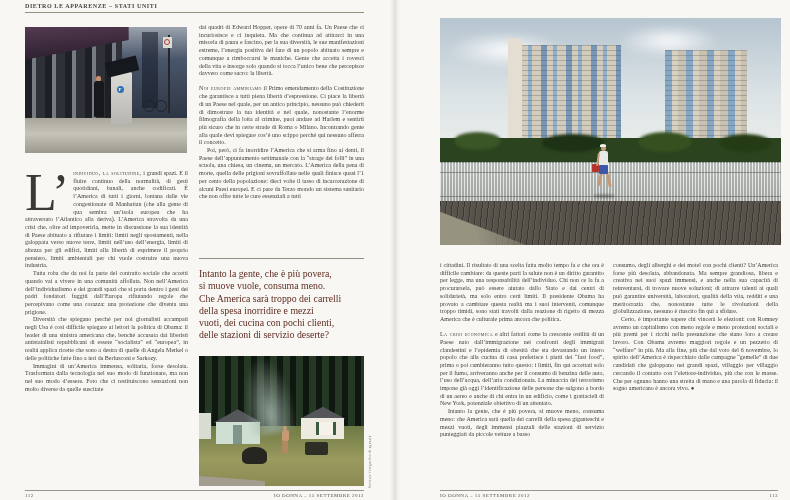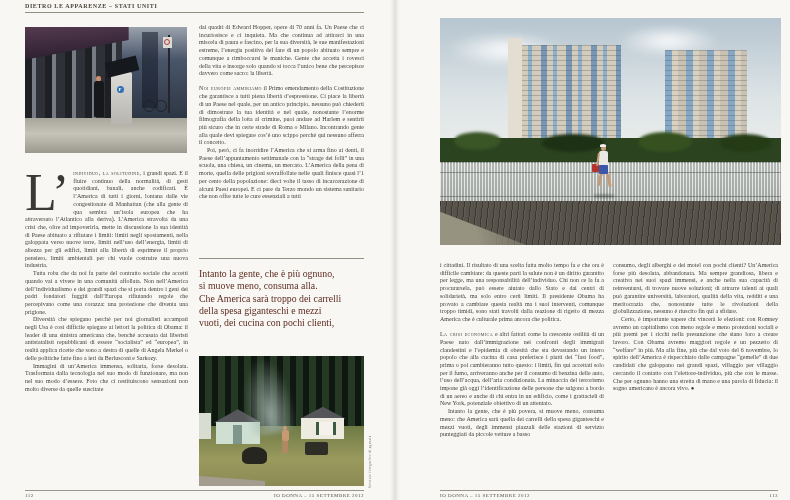--- a/index.html
+++ b/index.html
@@ -140,25 +140,26 @@
 
   <div class="abs bodycol" style="left:25px;top:170px;width:163px;height:262px;">
     <p><span class="dropcap">L’</span><span class="sc">individuo, la solitudine,</span><span> i grandi spazi. E il fluire continuo della normalità, di gesti quotidiani, banali, anche codificati. È l’America di tutti i giorni, lontana dalle vie congestionate di Manhattan (che alla gente di qua sembra un’isola europea che ha attraversato l’Atlantico alla deriva). L’America stravolta da una crisi che, oltre ad impoverirla, mette in discussione la sua identità di Paese abituato a rifiutare i limiti: limiti negli spostamenti, nella galoppata verso nuove terre, limiti nell’uso dell’energia, limiti di altezza per gli edifici, limiti alla libertà di esprimere il proprio pensiero, limiti ambientali per chi vuole costruire una nuova industria.</span></p>
     <p class="indent">Tutta roba che da noi fa parte del contratto sociale che accetti quando vai a vivere in una comunità affollata. Non nell’America dell’individualismo e dei grandi spazi che si porta dentro i geni dei padri fondatori fuggiti dall’Europa rifiutando regole che percepivano come una corazza: una protezione che diventa una prigione.</p>
     <p class="indent">Diversità che spiegano perché per noi giornalisti accampati negli Usa è così difficile spiegare ai lettori la politica di Obama: il leader di una sinistra americana che, benché accusata dai liberisti antistatalisti repubblicani di essere “socialista” ed “europea”, in realtà applica ricette che sono a destra di quelle di Angela Merkel o delle politiche fatte fino a ieri da Berlusconi e Sarkozy.</p>
     <p class="indent">Immagini di un’America immensa, solitaria, forse desolata. Trasformata dalla tecnologia nel suo modo di funzionare, ma non nel suo modo d’essere. Foto che ci restituiscono sensazioni non molto diverse da quelle suscitate</p>
   </div>
 
   <div class="abs rule" style="left:199px;top:258px;width:165px;"></div>
   <div class="abs pullquote" style="left:199px;top:268px;width:168px;height:76px;">
-    <div>Intanto la gente, che è più ognuno,</div>
-    <div>si muove meno, consuma alla.</div>
+    <div>Intanto la gente, che è più povera,</div>
+    <div>si muove vuole, consuma meno.</div>
     <div>Che America sarà troppo dei carrelli</div>
-    <div>della spesa giganteschi e mezzi</div>
+    <div>della spesa inorridire e mezzi</div>
     <div>vuoti, dei cucina con pochi clienti,</div>
+    <div>delle stazioni di servizio deserte?</div>
   </div>
 
   <div class="abs photo" style="left:199px;top:356px;width:165px;height:130px;">
     <div class="pc-forest"></div>
     <div class="pc-foresttx"></div>
     <div class="pc-grass"></div>
     <div class="pc-gravel"></div>
     <div class="pc-side"></div>
     <div class="pc-cabin" style="left:10%;top:41%;width:27%;height:27%;">
       <div class="pc-roof"></div>

